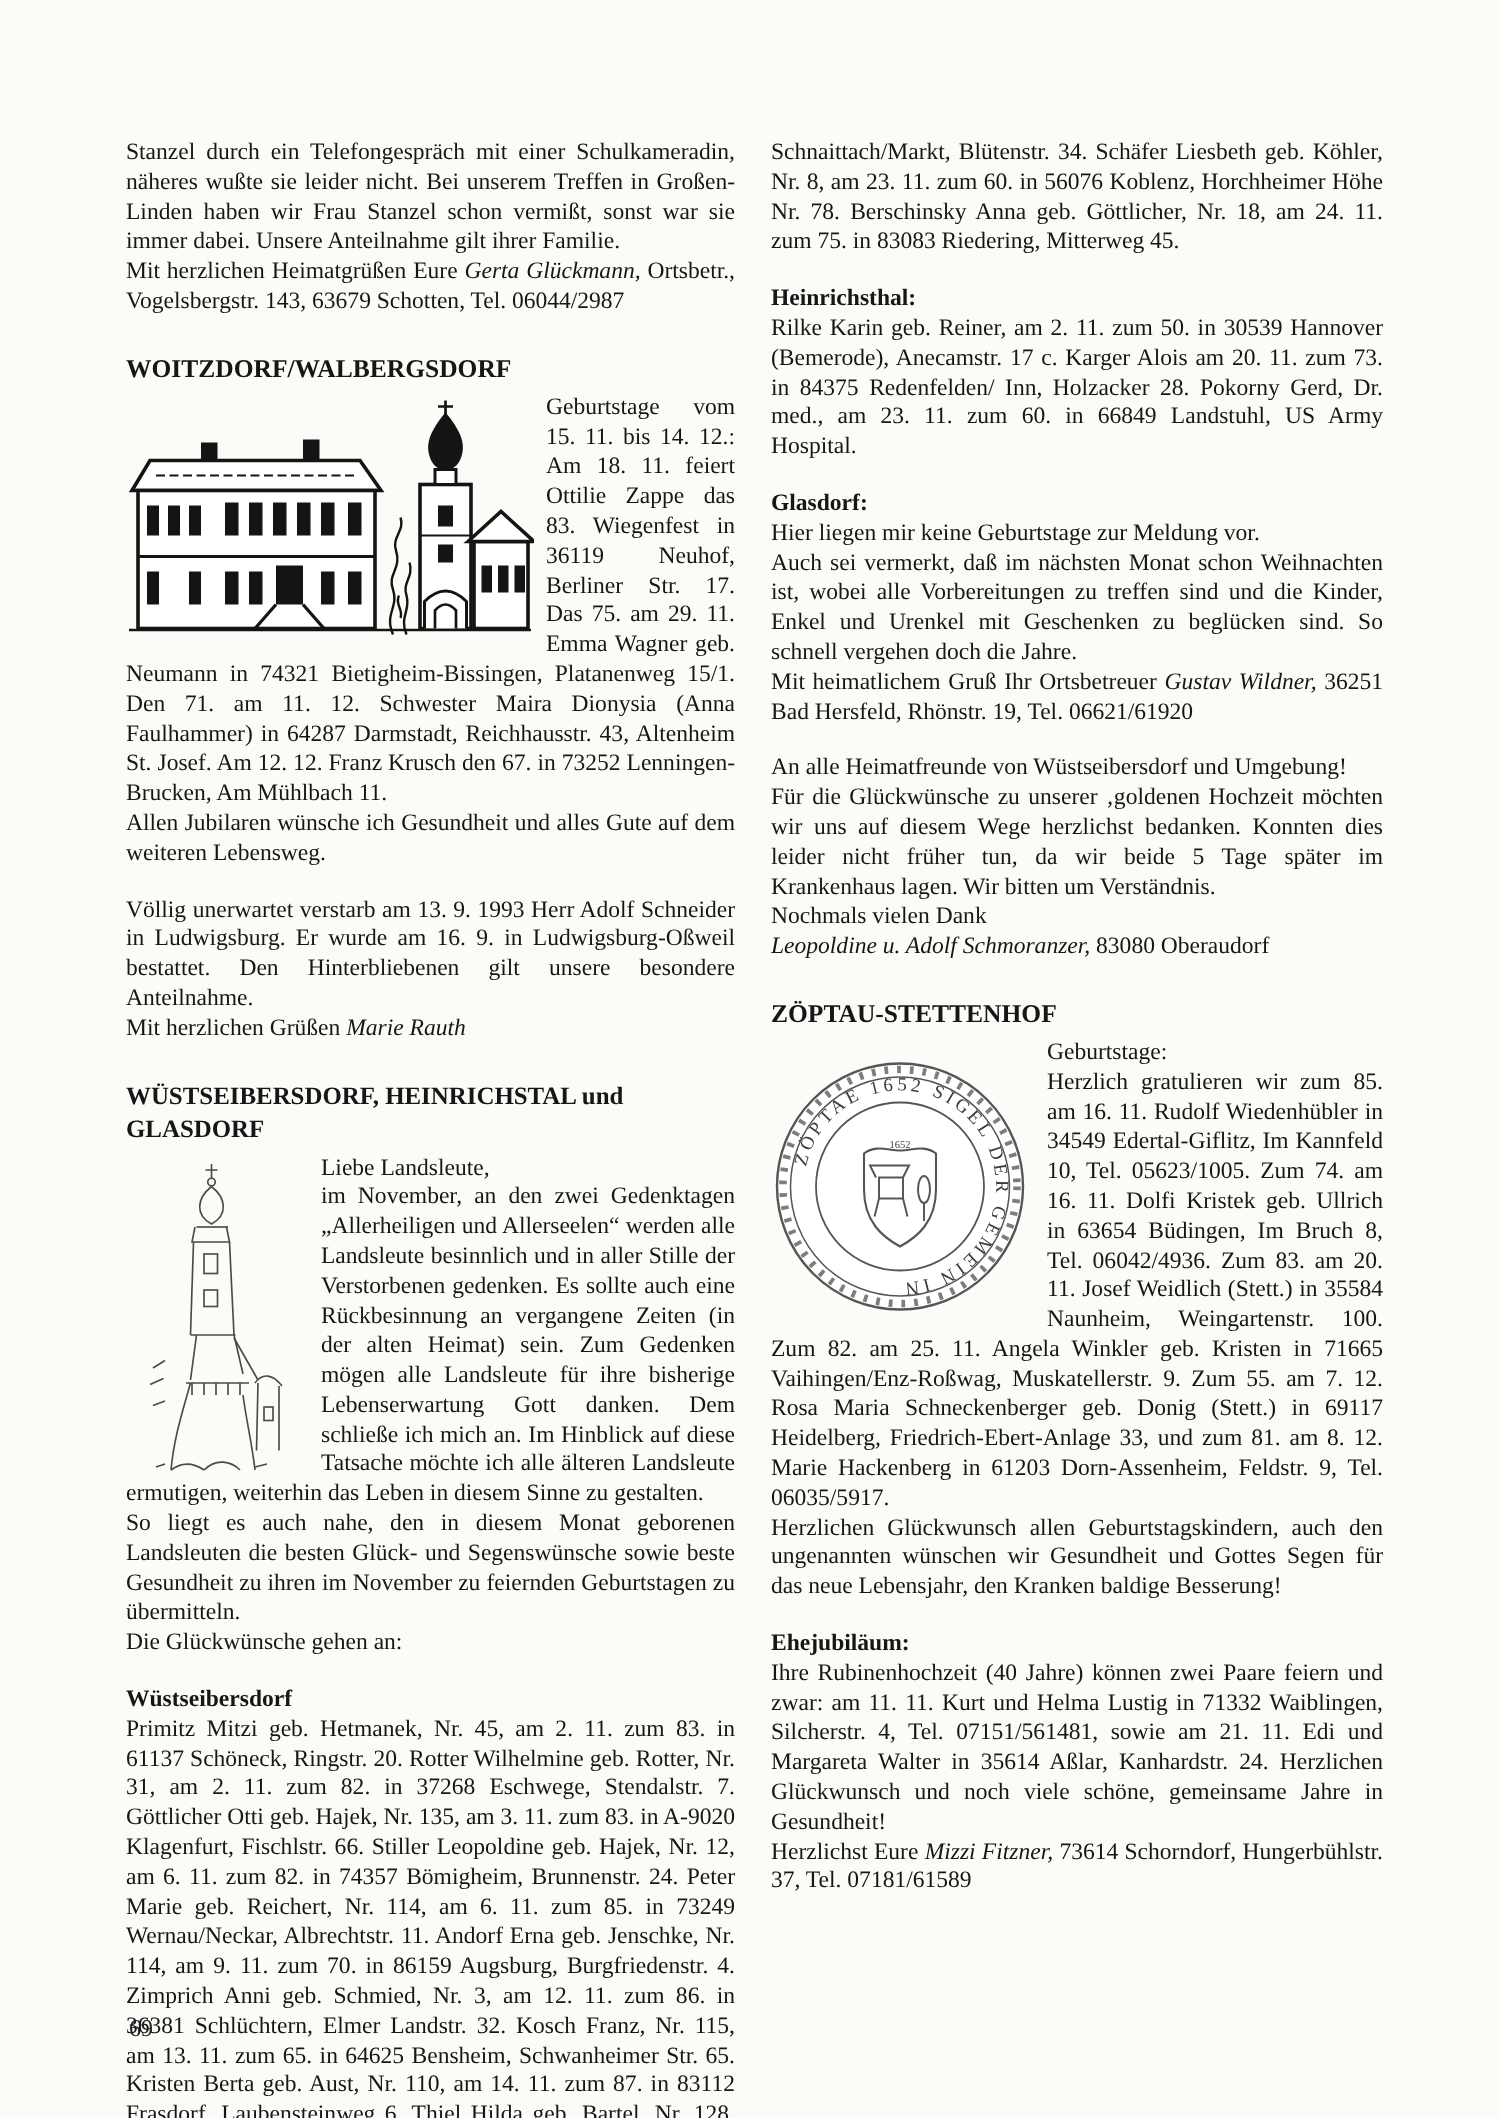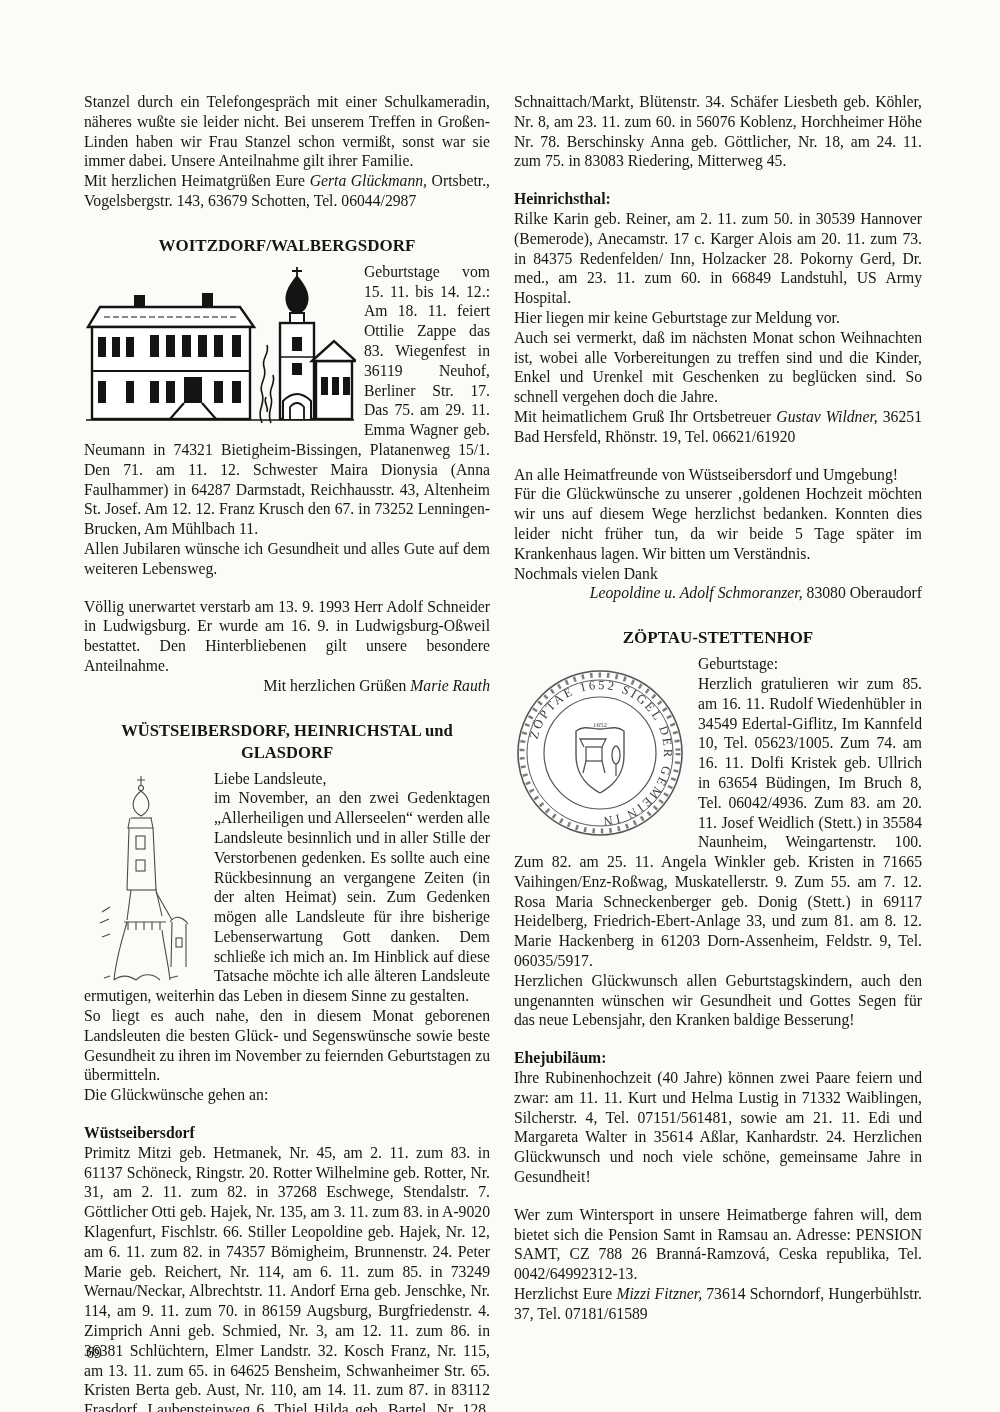--- a/index.html
+++ b/index.html
@@ -11,27 +11,27 @@
     overflow:hidden;
   }
   .page{position:relative;width:1000px;height:1412px;overflow:hidden;}
   .columns{display:flex;gap:24px;padding:92px 78px 0 84px;}
   .col{width:406px;font-size:15.7px;line-height:19.8px;text-align:justify;}
   .col.rightcol{width:408px;}
   p{margin:0;}
   .b{font-weight:normal;}
   .i{font-style:italic;}
   .center-head{
-    font-weight:bold;text-align:center;
+    font-weight:bold;text-align:left;
     font-size:17px;line-height:22px;margin:24px 0 5px;
   }
   .center-head.tight{font-size:16.6px;}
   .sub-head{font-weight:bold;}
   .mt{margin-top:18px;}
-  .right-align{text-align:right;}
+  .right-align{}
   .flow::after{content:"";display:block;clear:both;}
   .float-l{float:left;}
   .woitz-img{width:272px;height:170px;margin:3px 8px 2px 0;}
   .tower-img{width:118px;height:212px;margin:3px 12px 2px 0;}
   .seal-img{width:172px;height:188px;margin:3px 12px 2px 0;}
   .page-num{
     position:absolute;left:86px;top:1344px;
     font-size:16px;color:#222;
   }
 </style>
@@ -146,20 +146,21 @@
       <p class="sub-head mt">Wüstseibersdorf</p>
       <p><span class="b">Primitz Mitzi</span><span> geb. Hetmanek, Nr. 45, am 2. 11. zum 83. in 61137 Schöneck, Ringstr. 20. </span><span class="b">Rotter Wilhelmine</span><span> geb. Rotter, Nr. 31, am 2. 11. zum 82. in 37268 Eschwege, Stendalstr. 7. </span><span class="b">Göttlicher Otti</span><span> geb. Hajek, Nr. 135, am 3. 11. zum 83. in A-9020 Klagenfurt, Fischlstr. 66. </span><span class="b">Stiller Leopoldine</span><span> geb. Hajek, Nr. 12, am 6. 11. zum 82. in 74357 Bömigheim, Brunnenstr. 24. </span><span class="b">Peter Marie</span><span> geb. Reichert, Nr. 114, am 6. 11. zum 85. in 73249 Wernau/Neckar, Albrechtstr. 11. </span><span class="b">Andorf Erna</span><span> geb. Jenschke, Nr. 114, am 9. 11. zum 70. in 86159 Augsburg, Burgfriedenstr. 4. </span><span class="b">Zimprich Anni</span><span> geb. Schmied, Nr. 3, am 12. 11. zum 86. in 36381 Schlüchtern, Elmer Landstr. 32. </span><span class="b">Kosch Franz,</span><span> Nr. 115, am 13. 11. zum 65. in 64625 Bensheim, Schwanheimer Str. 65. </span><span class="b">Kristen Berta</span><span> geb. Aust, Nr. 110, am 14. 11. zum 87. in 83112 Frasdorf, Laubensteinweg 6. </span><span class="b">Thiel Hilda</span><span> geb. Bartel, Nr. 128, am 21. 11. zum 91. in 35315 Homberg/Ohm, Lessingstr. 8. </span></p>
     </div>
 
     <div class="col rightcol">
       <p><span>Schnaittach/Markt, Blütenstr. 34. </span><span class="b">Schäfer Liesbeth</span><span> geb. Köhler, Nr. 8, am 23. 11. zum 60. in 56076 Koblenz, Horchheimer Höhe Nr. 78. </span><span class="b">Berschinsky Anna</span><span> geb. Göttlicher, Nr. 18, am 24. 11. zum 75. in 83083 Riedering, Mitterweg 45.</span></p>
 
       <p class="sub-head mt">Heinrichsthal:</p>
       <p><span class="b">Rilke Karin</span><span> geb. Reiner, am 2. 11. zum 50. in 30539 Hannover (Bemerode), Anecamstr. 17 c. </span><span class="b">Karger Alois</span><span> am 20. 11. zum 73. in 84375 Redenfelden/ Inn, Holzacker 28. </span><span class="b">Pokorny Gerd,</span><span> Dr. med., am 23. 11. zum 60. in 66849 Landstuhl, US Army Hospital.</span></p>
 
+      <p class="sub-head mt">Glasdorf:</p>
       <p><span>Hier liegen mir keine Geburtstage zur Meldung vor.</span></p>
       <p><span>Auch sei vermerkt, daß im nächsten Monat schon Weihnachten ist, wobei alle Vorbereitungen zu treffen sind und die Kinder, Enkel und Urenkel mit Geschenken zu beglücken sind. So schnell vergehen doch die Jahre.</span></p>
       <p><span>Mit heimatlichem Gruß Ihr Ortsbetreuer </span><span class="i">Gustav Wildner,</span><span> 36251 Bad Hersfeld, Rhönstr. 19, Tel. 06621/61920</span></p>
 
       <p class="mt"><span>An alle Heimatfreunde von Wüstseibersdorf und Umgebung!</span></p>
       <p><span>Für die Glückwünsche zu unserer ‚goldenen Hochzeit möchten wir uns auf diesem Wege herzlichst bedanken. Konnten dies leider nicht früher tun, da wir beide 5 Tage später im Krankenhaus lagen. Wir bitten um Verständnis.</span></p>
       <p><span>Nochmals vielen Dank</span></p>
       <p class="right-align"><span class="i">Leopoldine u. Adolf Schmoranzer,</span><span> 83080 Oberaudorf</span></p>
 
       <h2 class="center-head">ZÖPTAU-STETTENHOF</h2>
@@ -185,21 +186,20 @@
           </g>
         </svg>
         <p><span>Geburtstage:</span><br><span>Herzlich gratulieren wir zum 85. am 16. 11. </span><span class="b">Rudolf Wiedenhübler</span><span> in 34549 Edertal-Giflitz, Im Kannfeld 10, Tel. 05623/1005. Zum 74. am 16. 11. </span><span class="b">Dolfi Kristek</span><span> geb. Ullrich in 63654 Büdingen, Im Bruch 8, Tel. 06042/4936. Zum 83. am 20. 11. </span><span class="b">Josef Weidlich</span><span> (Stett.) in 35584 Naunheim, Weingartenstr. 100. Zum 82. am 25. 11. </span><span class="b">Angela Winkler</span><span> geb. Kristen in 71665 Vaihingen/Enz-Roßwag, Muskatellerstr. 9. Zum 55. am 7. 12. </span><span class="b">Rosa Maria Schneckenberger</span><span> geb. Donig (Stett.) in 69117 Heidelberg, Friedrich-Ebert-Anlage 33, und zum 81. am 8. 12. </span><span class="b">Marie Hackenberg</span><span> in 61203 Dorn-Assenheim, Feldstr. 9, Tel. 06035/5917.</span></p>
       </div>
 
       <p><span>Herzlichen Glückwunsch allen Geburtstagskindern, auch den ungenannten wünschen wir Gesundheit und Gottes Segen für das neue Lebensjahr, den Kranken baldige Besserung!</span></p>
 
       <p class="sub-head mt">Ehejubiläum:</p>
       <p><span>Ihre Rubinenhochzeit (40 Jahre) können zwei Paare feiern und zwar: am 11. 11. </span><span class="b">Kurt</span><span> und </span><span class="b">Helma Lustig</span><span> in 71332 Waiblingen, Silcherstr. 4, Tel. 07151/561481, sowie am 21. 11. </span><span class="b">Edi</span><span> und </span><span class="b">Margareta Walter</span><span> in 35614 Aßlar, Kanhardstr. 24. Herzlichen Glückwunsch und noch viele schöne, gemeinsame Jahre in Gesundheit!</span></p>
 
-      <p class="mt"><span>Wer zum Wintersport in unsere Heimatberge fahren will, dem bietet sich die Pension Samt in Ramsau an. Adresse: PENSION SAMT, CZ 788 26 Branná-Ramzová, Ceska republika, Tel. 0042/64992312-13.</span></p>
       <p><span>Herzlichst Eure </span><span class="i">Mizzi Fitzner,</span><span> 73614 Schorndorf, Hungerbühlstr. 37, Tel. 07181/61589</span></p>
 
     </div>
 
   </div>
 
   <div class="page-num">69</div>
 </div>
 
 </body></html>

